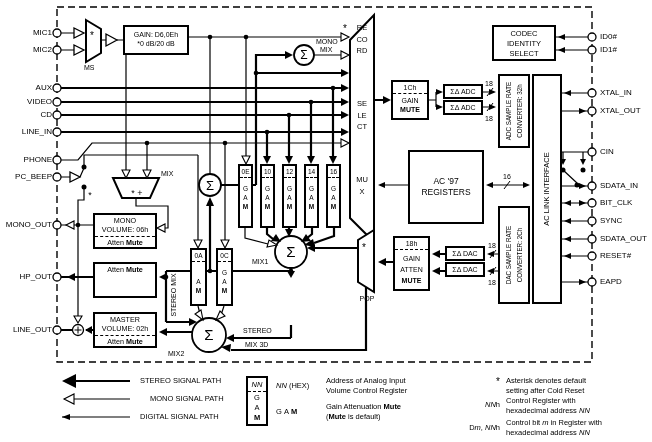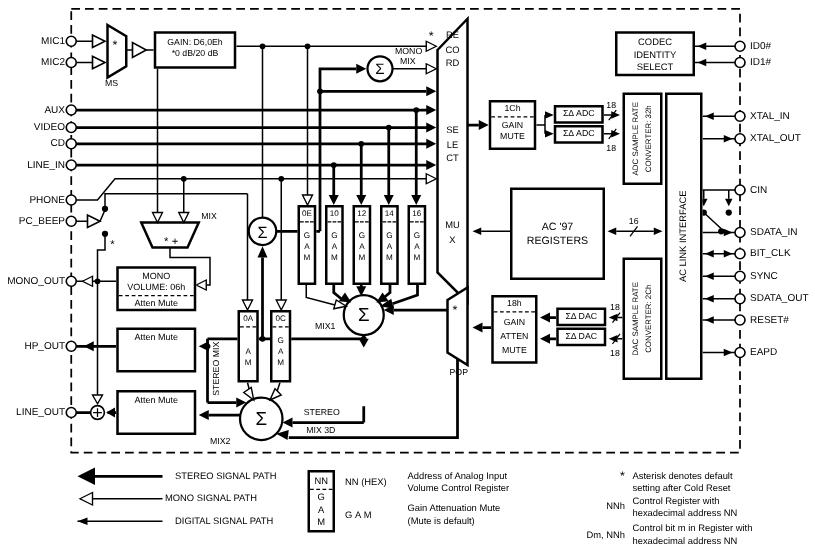--- a/index.html
+++ b/index.html
@@ -5,22 +5,22 @@
   html,body{margin:0;padding:0;background:#fff}
   .stage{position:relative;width:652px;height:442px;background:#fff;
          font-family:"Liberation Sans",sans-serif;color:#000;overflow:hidden}
   .stage svg{position:absolute;left:0;top:0}
   .pl{position:absolute;left:2px;width:50px;text-align:right;font-size:8px;line-height:10px}
   .pr{position:absolute;left:600px;width:76px;font-size:8px;line-height:10px}
   .box{position:absolute;border:2px solid #000;background:#fff;box-sizing:border-box;text-align:center}
   .t75{font-size:7.5px;line-height:10px}
   .t7{font-size:7px;line-height:9px}
   .dashb{border-bottom:1px dashed #000}
-  .b{font-weight:normal}
-  .it{}
+  .b{font-weight:bold}
+  .it{font-style:italic}
   .gblk{position:absolute;width:15px;height:64px;border:2px solid #000;background:#fff;box-sizing:border-box;top:164px}
   .gbh{height:11px;line-height:11px;font-size:6.5px;text-align:center;border-bottom:1px dashed #000}
   .gbl{font-size:6.5px;line-height:9px;text-align:center;margin-top:6px}
   .gbl div{min-height:9px}
   .sblk{position:absolute;width:17px;height:58px;border:2px solid #000;background:#fff;box-sizing:border-box;top:248px}
   .muxw{position:absolute;width:12px;font-size:7.5px;line-height:11.6px;text-align:center;word-break:break-all}
   .vbox{position:absolute;width:64px;height:36px;border:2px solid #000;background:#fff;box-sizing:border-box;text-align:center}
   .vhead{font-size:7.2px;line-height:8.5px;padding-top:2px;border-bottom:1px dashed #000;padding-bottom:2px}
   .vfoot{font-size:7.2px;line-height:11px}
   .rotbox{position:absolute;border:2px solid #000;background:#fff;box-sizing:border-box}
@@ -397,25 +397,29 @@
   <div class="vhead">
         <div>MONO</div>
         <div>VOLUME: 06h</div>
       </div>
   <div class="vfoot"><span>Atten</span> <span class="b">Mute</span></div>
 </div>
 <div class="vbox" style="left:93px;top:262px">
   <div class="vfoot"><span>Atten</span> <span class="b">Mute</span></div>
 </div>
 <div class="vbox" style="left:93px;top:312px">
+  <div class="vhead">
+        <div>MASTER</div>
+        <div>VOLUME: 02h</div>
+      </div>
   <div class="vfoot"><span>Atten</span> <span class="b">Mute</span></div>
 </div>
 
 <div class="leg" style="left:140px;top:376px">STEREO SIGNAL PATH</div>
-<div class="leg" style="left:132px;top:394px">MONO SIGNAL PATH</div>
+<div class="leg" style="left:150px;top:394px">MONO SIGNAL PATH</div>
 <div class="leg" style="left:140px;top:412px">DIGITAL SIGNAL PATH</div>
 
 <div class="box" style="left:246px;top:376px;width:22px;height:50px">
   <div class="dashb it" style="height:13px;line-height:13px;font-size:7.5px">NN</div>
   <div class="t75" style="margin-top:1px">
         <div>G</div>
         <div>A</div>
         <div class="b">M</div>
       </div>
 </div>

